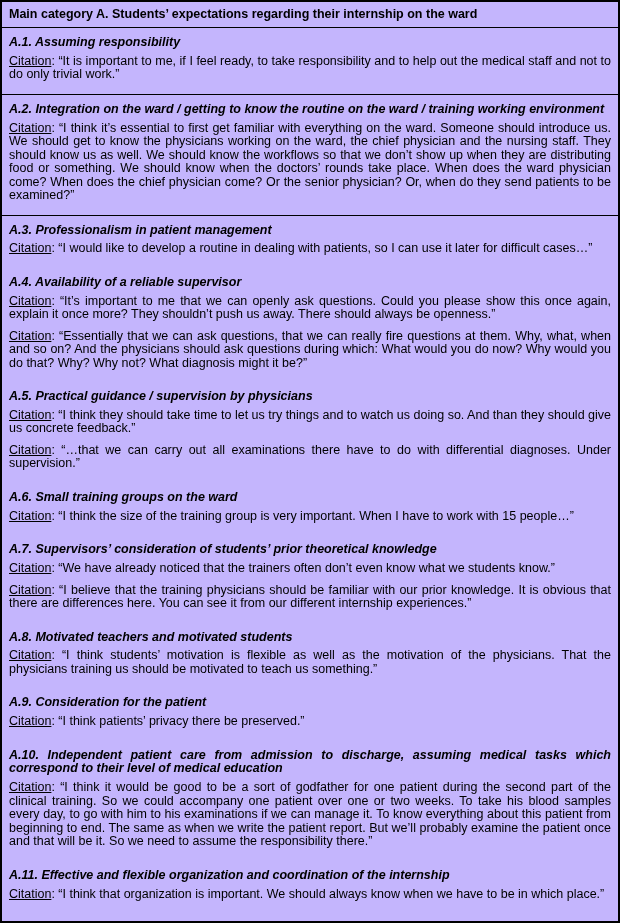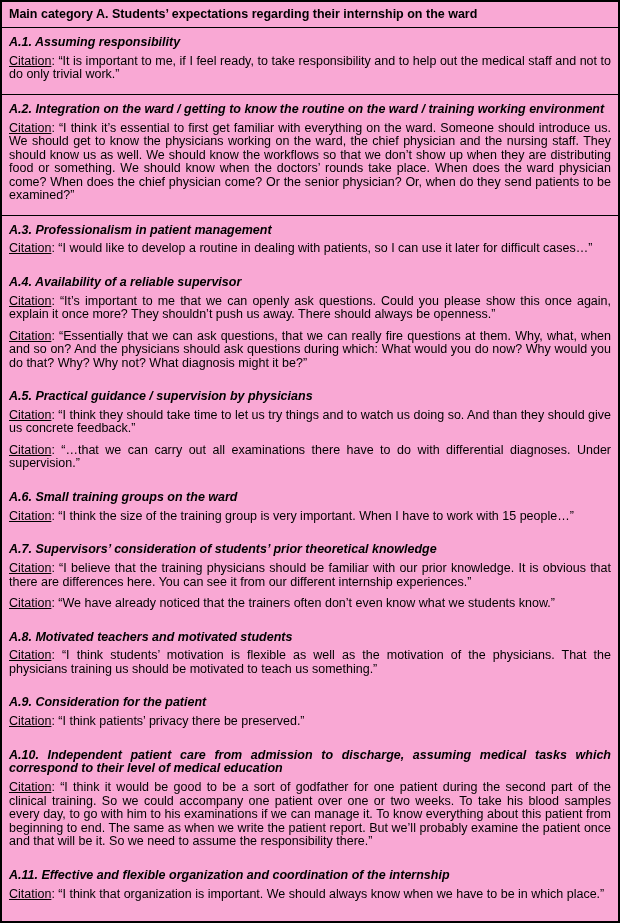--- a/index.html
+++ b/index.html
@@ -10,21 +10,21 @@
   body {
     font-family: "Liberation Sans", sans-serif;
     color: #000000;
     width: 620px;
   }
   .category-table {
     box-sizing: border-box;
     width: 620px;
     height: 923px;
     border: 2px solid #000000;
-    background: #f9a8d4;
+    background: #c4b5fd;
     overflow: hidden;
   }
   .table-header {
     font-size: 12.5px;
     line-height: 14px;
     font-weight: bold;
     padding: 5px 7px 6px 7px;
     border-bottom: 1px solid #000000;
   }
   .section {
@@ -96,23 +96,23 @@
 
   <div class="section">
     <div class="heading">A.6. Small training groups on the ward</div>
 
   <p class="citation"><span class="citation-label">Citation</span><span>: “I think the size of the training group is very important. When I have to work with 15 people…”</span></p>
 </div>
 
   <div class="section">
     <div class="heading">A.7. Supervisors’ consideration of students’ prior theoretical knowledge</div>
 
+  <p class="citation"><span class="citation-label">Citation</span><span>: “We have already noticed that the trainers often don’t even know what we students know.”</span></p>
+
   <p class="citation"><span class="citation-label">Citation</span><span>: “I believe that the training physicians should be familiar with our prior knowledge. It is obvious that there are differences here. You can see it from our different internship experiences.”</span></p>
-
-  <p class="citation"><span class="citation-label">Citation</span><span>: “We have already noticed that the trainers often don’t even know what we students know.”</span></p>
 </div>
 
   <div class="section">
     <div class="heading">A.8. Motivated teachers and motivated students</div>
 
   <p class="citation"><span class="citation-label">Citation</span><span>: “I think students’ motivation is flexible as well as the motivation of the physicians. That the physicians training us should be motivated to teach us something.”</span></p>
 </div>
 
   <div class="section">
     <div class="heading">A.9. Consideration for the patient</div>

